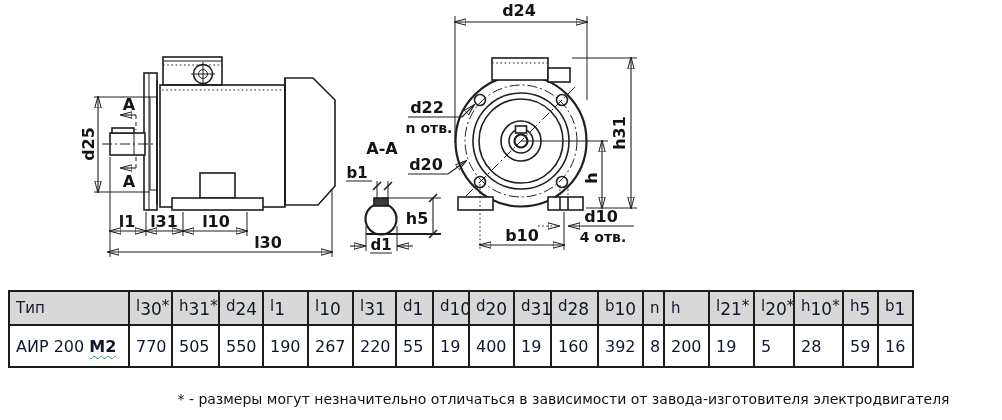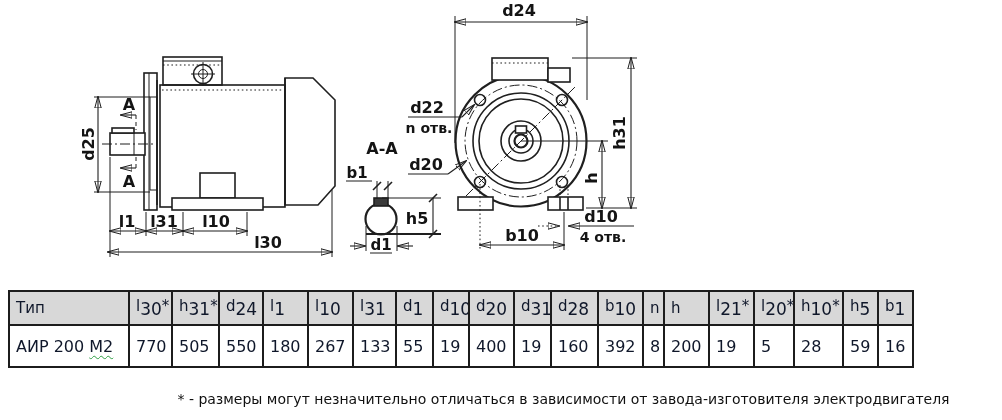--- a/index.html
+++ b/index.html
@@ -16,21 +16,21 @@
   .wfill{fill:#ffffff;}
   .kfill{fill:#3a3a3a;}
   text.lbl{font-family:"DejaVu Sans",sans-serif;font-weight:bold;font-size:15px;fill:#141414;stroke:none;}
   text.big{font-size:16px;}
   text.sm{font-size:14px;}
   #dims-table{position:absolute;left:8px;top:290px;border-collapse:collapse;table-layout:fixed;width:904px;background:#fff;}
   #dims-table th,#dims-table td{border:2px solid #1c1c1c;text-align:left;padding:0 2px 0 6px;color:#0f172a;white-space:nowrap;overflow:hidden;}
   #dims-table th{background:#d8d8d8;font-weight:normal;font-size:15px;height:32px;}
   #dims-table td{font-size:16px;height:40px;}
   #dims-table sub{font-size:17px;}
-  .wavy{text-decoration:underline;text-decoration-style:wavy;text-decoration-color:#2f9e44;text-decoration-thickness:1px;text-underline-offset:3px;}
+  .wavy{text-decoration:underline;text-decoration-style:wavy;text-decoration-color:#2f9e44;text-decoration-thickness:1px;text-underline-offset:3px;font-weight:bold;}
   #footnote{position:absolute;left:0;top:391px;width:1002px;box-sizing:border-box;padding-left:125px;text-align:center;font-size:14px;color:#101010;}
 </style>
 </head>
 <body>
 
 <svg id="drawing" width="1002" height="288" viewBox="0 0 1002 288">
   <defs>
     <marker id="ar" viewBox="0 0 12 8" refX="11" refY="4" markerWidth="12" markerHeight="8" orient="auto-start-reverse" markerUnits="userSpaceOnUse">
       <path d="M0,0.8 L12,4 L0,7.2 z" fill="#1f1f1f" stroke="none"></path>
     </marker>
@@ -250,23 +250,23 @@
         <th>l<sub>20</sub>*</th>
         <th>h<sub>10</sub>*</th>
         <th>h<sub>5</sub></th>
         <th>b<sub>1</sub></th>
       </tr>
       <tr>
         <td>АИР 200 <span class="wavy">М2</span></td>
         <td>770</td>
         <td>505</td>
         <td>550</td>
-        <td>180</td>
+        <td>190</td>
         <td>267</td>
-        <td>133</td>
+        <td>220</td>
         <td>55</td>
         <td>19</td>
         <td>400</td>
         <td>19</td>
         <td>160</td>
         <td>392</td>
         <td>8</td>
         <td>200</td>
         <td>19</td>
         <td>5</td>

